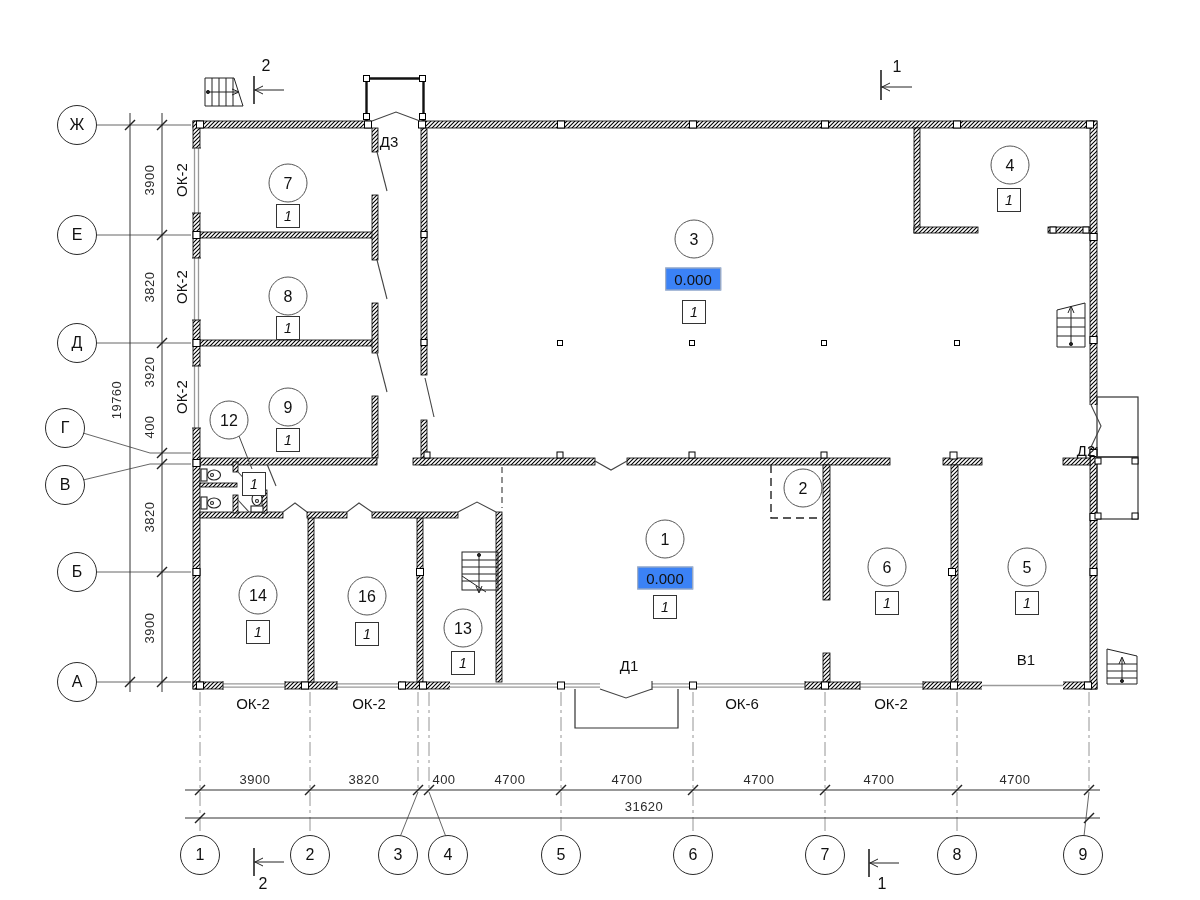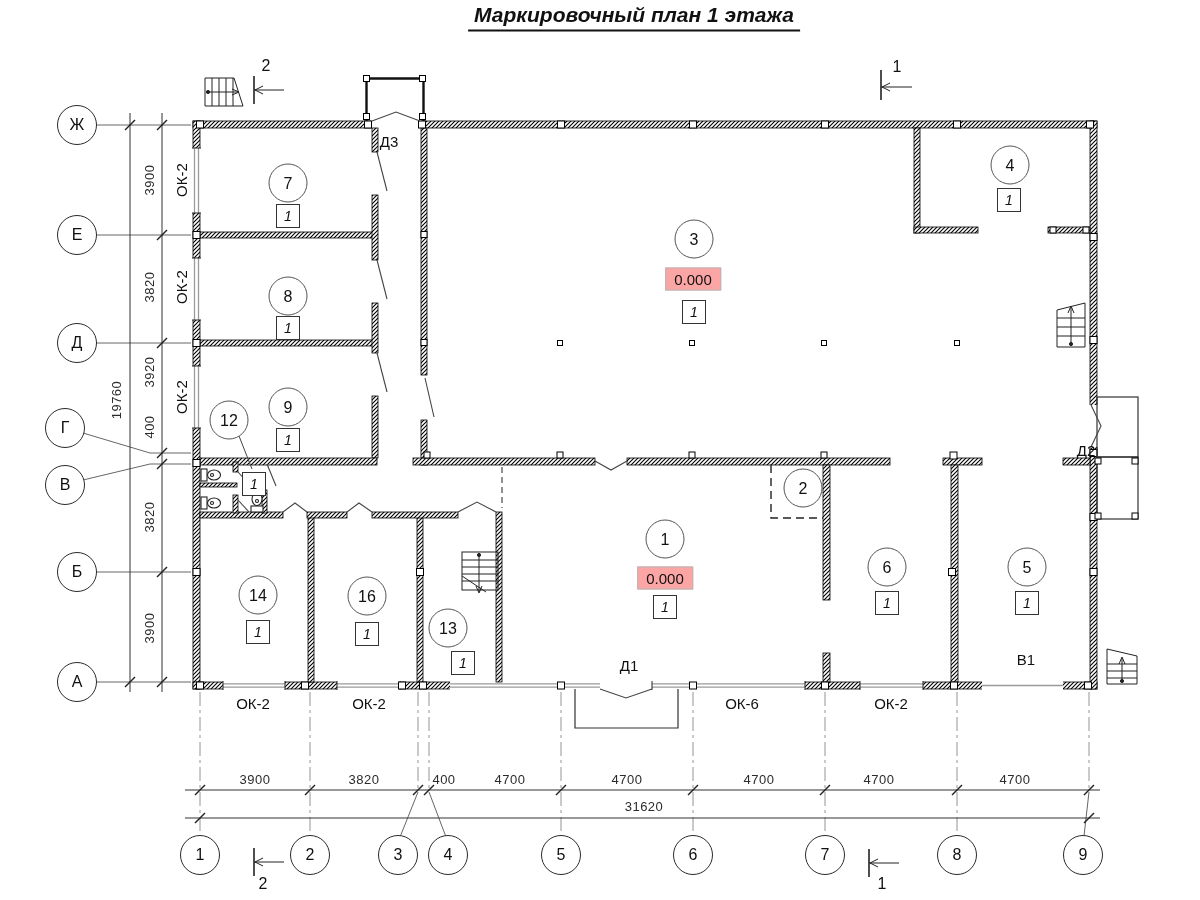--- a/index.html
+++ b/index.html
@@ -10,21 +10,21 @@
   .vt{position:absolute;transform:translate(-50%,-50%) rotate(-90deg);white-space:nowrap;}
   .ttl{font-size:21px;font-weight:bold;font-style:italic;border-bottom:2px solid #111;padding:0 6px 3px 6px;}
   .dim{font-size:13px;color:#2b2b2b;letter-spacing:0.5px;}
   .lbl{font-size:15px;color:#111;}
   .axc{width:38px;height:38px;border:1.2px solid #2a2a2a;border-radius:50%;background:#fff;
        display:flex;align-items:center;justify-content:center;font-size:16px;}
   .rmc{width:37px;height:37px;border:1px solid #555;border-radius:50%;background:#fff;
        display:flex;align-items:center;justify-content:center;font-size:16px;}
   .catb{width:22px;height:22px;border:1.3px solid #333;background:#fff;display:flex;
         align-items:center;justify-content:center;font-size:14px;font-style:italic;}
-  .elevb{padding:2px 8px;border:1px solid #b5b5b5;background:#fca5a5;font-size:15px;}
+  .elevb{padding:2px 8px;border:1px solid #b5b5b5;background:#3b82f6;font-size:15px;}
   .sec{font-size:16px;color:#111;}
 </style>
 </head>
 <body>
 
 <div id="sheet">
 
 <svg width="1200" height="900" viewBox="0 0 1200 900">
   <defs>
     <pattern id="wh" width="4" height="4" patternUnits="userSpaceOnUse">
@@ -331,21 +331,20 @@
     <polyline points="890,83 882,87 890,91" stroke-width="1"></polyline>
     <line x1="254" y1="848" x2="254" y2="876" stroke-width="1.6"></line>
     <line x1="254" y1="862" x2="284" y2="862" stroke-width="1"></line>
     <polyline points="263,858 255,862 263,866" stroke-width="1"></polyline>
     <line x1="869" y1="849" x2="869" y2="877" stroke-width="1.6"></line>
     <line x1="869" y1="863" x2="899" y2="863" stroke-width="1"></line>
     <polyline points="878,859 870,863 878,867" stroke-width="1"></polyline>
   </g>
 </svg>
 
-<div class="t ttl" style="left:634px;top:17px;">Маркировочный план 1 этажа</div>
 
 <div class="t axc" style="left:77px;top:125px;">Ж</div>
 <div class="t axc" style="left:77px;top:235px;">Е</div>
 <div class="t axc" style="left:77px;top:343px;">Д</div>
 <div class="t axc" style="left:65px;top:428px;">Г</div>
 <div class="t axc" style="left:65px;top:485px;">В</div>
 <div class="t axc" style="left:77px;top:572px;">Б</div>
 <div class="t axc" style="left:77px;top:682px;">А</div>
 
 <div class="t axc" style="left:200px;top:855px;">1</div>
@@ -405,21 +404,21 @@
 
 <div class="t rmc" style="left:229px;top:420px;">12</div>
 <div class="t catb" style="left:254px;top:484px;">1</div>
 
 <div class="t rmc" style="left:258px;top:595px;">14</div>
 <div class="t catb" style="left:258px;top:632px;">1</div>
 
 <div class="t rmc" style="left:367px;top:596px;">16</div>
 <div class="t catb" style="left:367px;top:634px;">1</div>
 
-<div class="t rmc" style="left:448px;top:628px;">13</div>
+<div class="t rmc" style="left:463px;top:628px;">13</div>
 <div class="t catb" style="left:463px;top:663px;">1</div>
 
 <div class="t rmc" style="left:694px;top:239px;">3</div>
 <div class="t elevb" style="left:693px;top:279px;">0.000</div>
 <div class="t catb" style="left:694px;top:312px;">1</div>
 
 <div class="t rmc" style="left:1010px;top:165px;">4</div>
 <div class="t catb" style="left:1009px;top:200px;">1</div>
 
 <div class="t rmc" style="left:665px;top:539px;">1</div>

